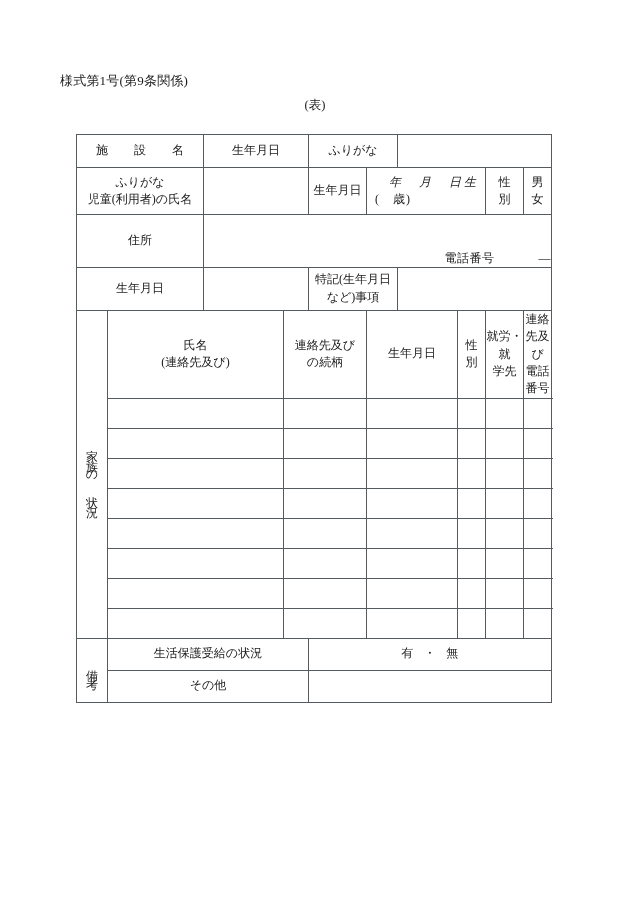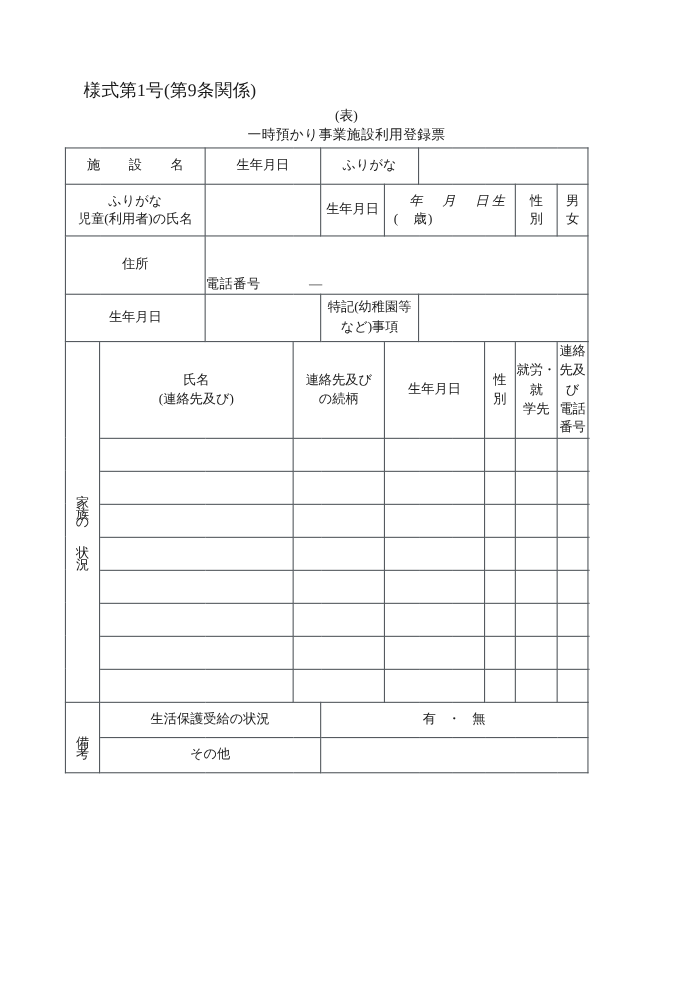--- a/index.html
+++ b/index.html
@@ -16,23 +16,23 @@
     overflow: hidden;
   }
   .page {
     position: absolute;
     left: 0; top: 0;
     width: 630px;
     height: 903px;
   }
   .form-number {
     position: absolute;
-    left: 76px;
+    left: 60px;
     top: 72px;
-    font-size: 16px;
+    font-size: 13px;
     letter-spacing: 0.2px;
     white-space: nowrap;
   }
   .title-omote {
     position: absolute;
     left: 0;
     top: 97px;
     width: 630px;
     text-align: center;
     font-size: 12.5px;
@@ -42,21 +42,21 @@
     left: 0;
     top: 114px;
     width: 630px;
     text-align: center;
     font-size: 12.5px;
     letter-spacing: 0.3px;
   }
 
   table.form {
     position: absolute;
-    left: 59px;
+    left: 76px;
     top: 134px;
     width: 475px;
     border-collapse: collapse;
     table-layout: fixed;
     font-size: 12px;
     padding-left: 21px;
   }
   table.form td {
     border: 1px solid #555a5f;
     padding: 0;
@@ -105,42 +105,41 @@
   }
   .birth-line1 { letter-spacing: 3px; font-style: italic; }
   .birth-line2 {
     display: block;
     text-align: left;
     padding-left: 8px;
     letter-spacing: 1px;
   }
   .tel-row {
     display: block;
-    text-align: left;
+    text-align: right;
     letter-spacing: 0.5px;
     margin-top: 36px;
   }
   .tel-dash {
     display: inline-block;
     margin-left: 44px;
   }
   .umu {
     letter-spacing: 0.5px;
   }
   .umu .dot { margin: 0 10px; }
   .fam-empty-row td { height: 29px; }
 </style>
 </head>
 <body>
 
 <div class="page">
 
   <div class="form-number">様式第1号(第9条関係)</div>
   <div class="title-omote">(表)</div>
-  <div class="title-main">一時預かり事業施設利用登録票</div>
 
   <table class="form">
     <colgroup>
       <col style="width:31px">
       <col style="width:96px">
       <col style="width:80px">
       <col style="width:25px">
       <col style="width:58px">
       <col style="width:31px">
       <col style="width:30px">
@@ -189,21 +188,21 @@
         <span class="tel-row">
           <span>電話番号</span><span class="tel-dash">—</span>
         </span>
       </td>
     </tr>
 
     <tr>
       <td colspan="2" class="cellpad" style="height:42px">生年月日</td>
       <td colspan="2" class="cellpad"></td>
       <td colspan="2" class="cellpad two-line">
-        <span class="stack2">特記(幼稚園等</span>
+        <span class="stack2">特記(生年月日</span>
         <span class="stack2">など)事項</span>
       </td>
       <td colspan="5" class="cellpad"></td>
     </tr>
 
     <tr>
       <td rowspan="9" class="cellpad">
         <span class="vert-label">家族の状況</span>
       </td>
       <td colspan="2" class="cellpad" style="height:46px">

